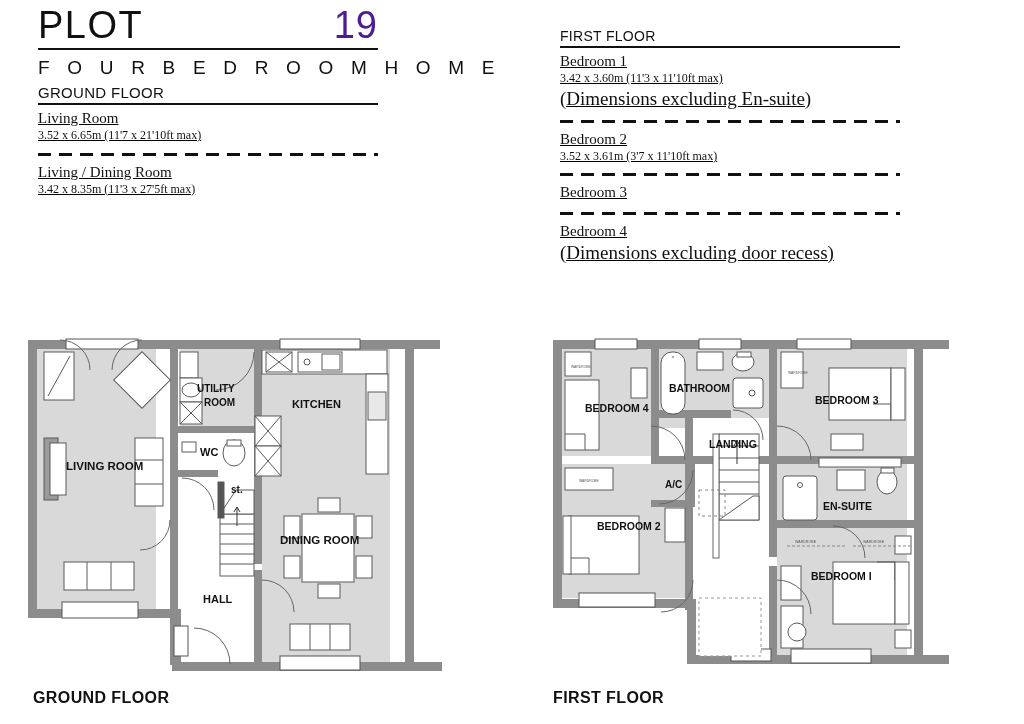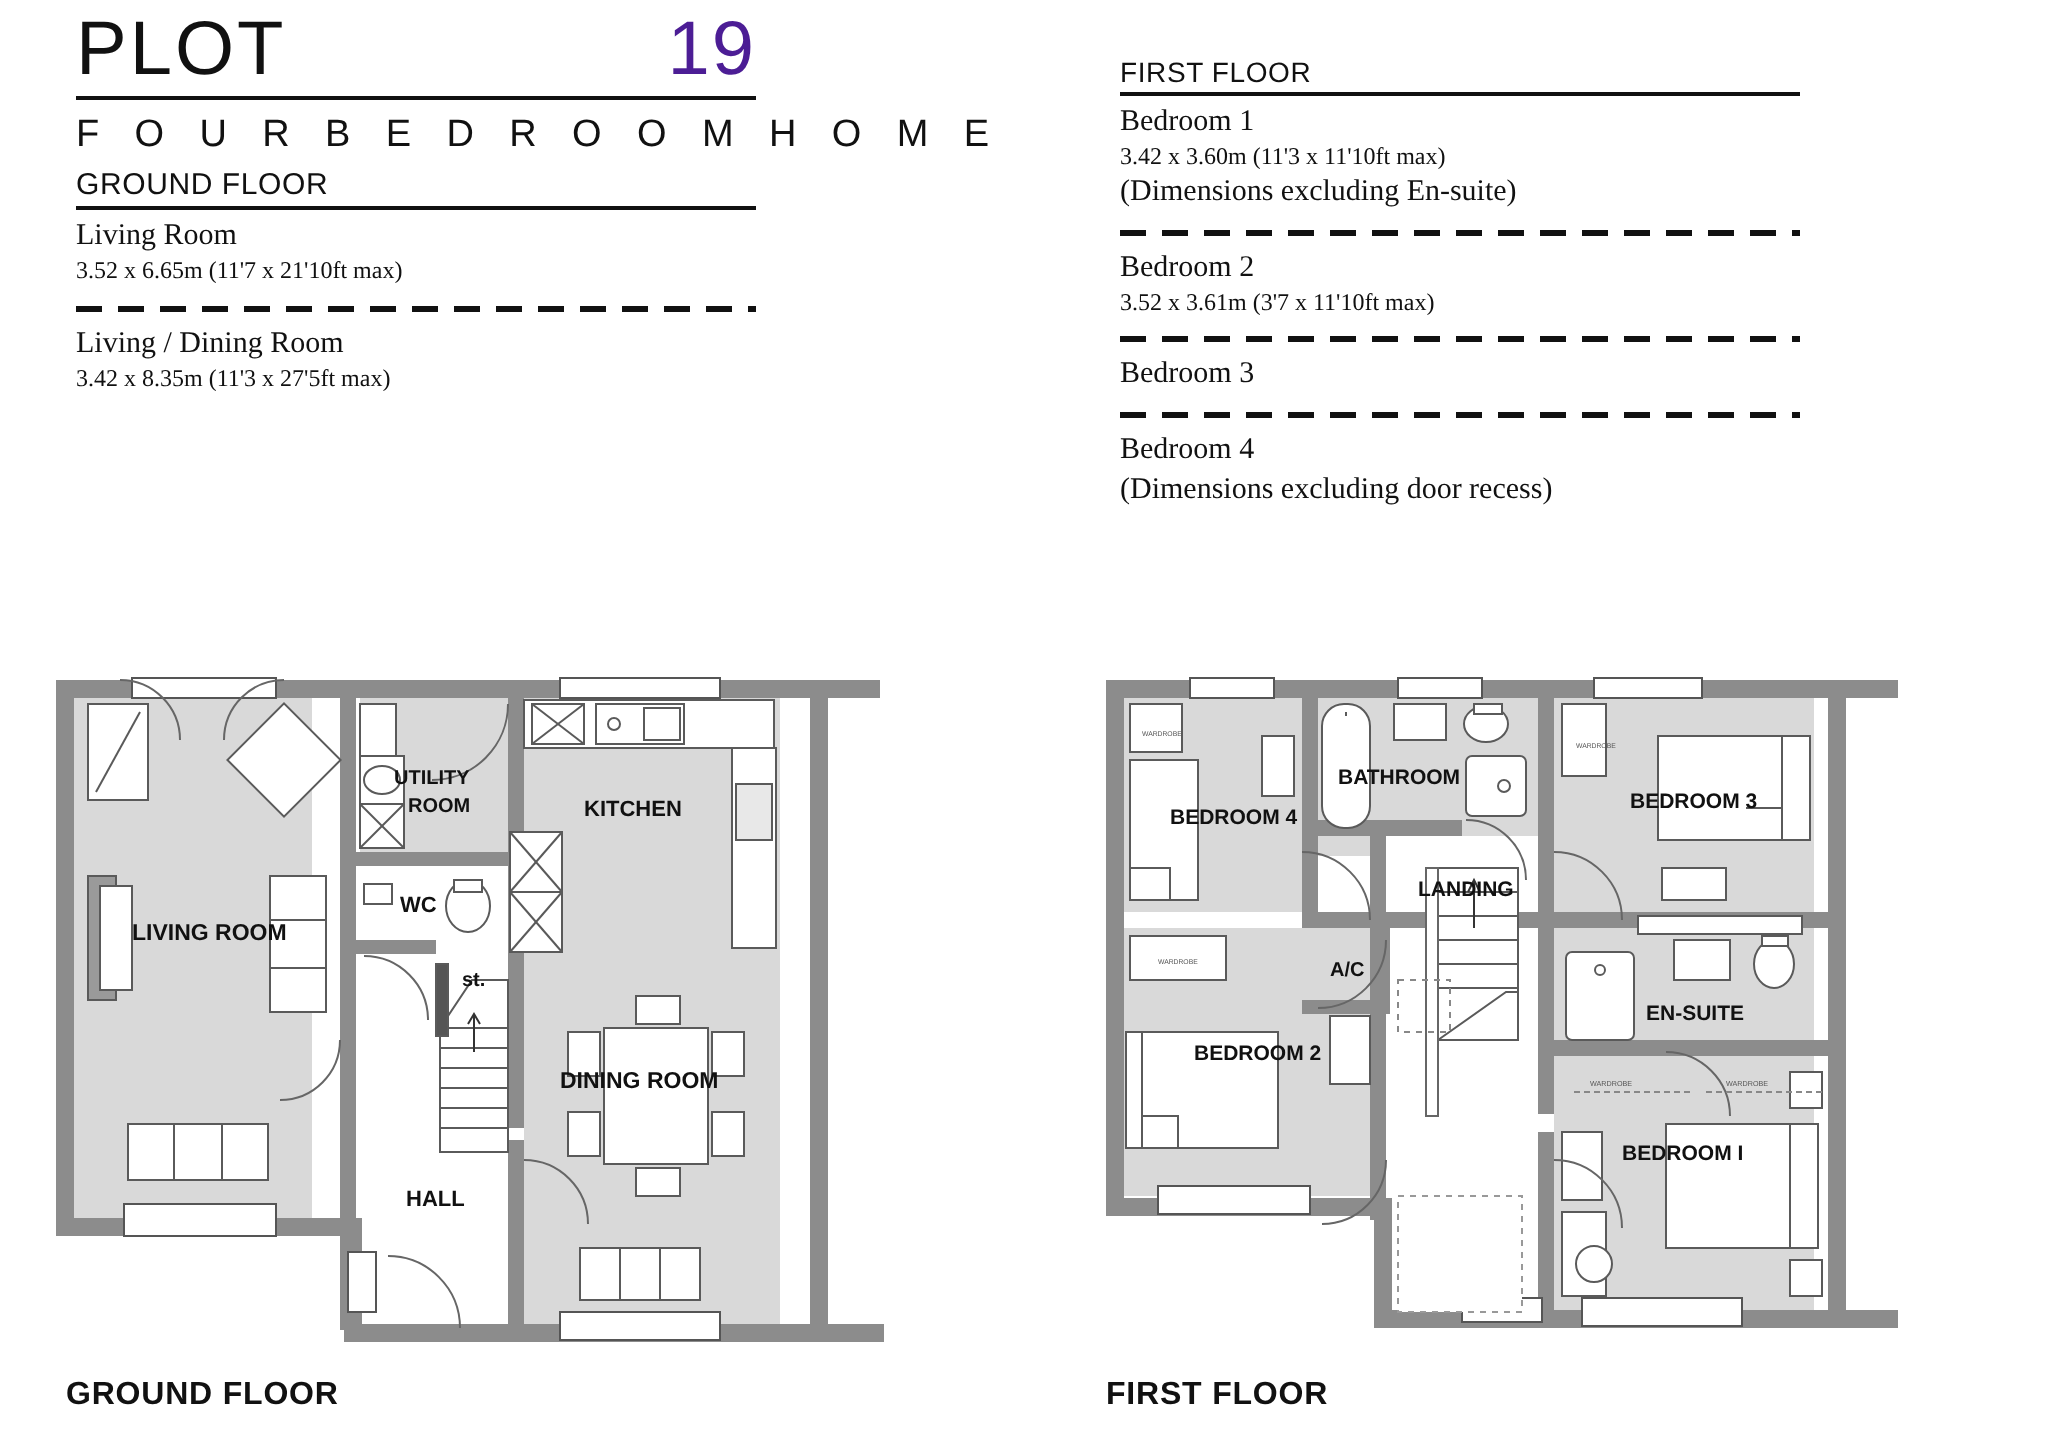--- a/index.html
+++ b/index.html
@@ -24,23 +24,23 @@
 
   .subtitle{font-size:19px;letter-spacing:6.2px;color:#111;
             margin:7px 0 3px 0;white-space:nowrap;}
 
   .floor-head{font-size:15px;letter-spacing:.3px;color:#111;margin-top:5px;}
   .floor-head-r{font-size:14px;letter-spacing:.3px;color:#111;}
 
   .serif{font-family:"Liberation Serif", serif;color:#111;}
   .room-name{font-size:15px;line-height:1.28;}
   .room-dim{font-size:12px;line-height:1.28;}
-  .room-note{font-size:15px;line-height:1.28;}
-
-  .blk{margin-top:4px;}
+  .room-note{font-size:19px;line-height:1.28;}
+
+  .blk{margin-top:4px;text-decoration:underline;}
   .dashline{height:3px;margin:9px 0 7px 0;
     background-image:repeating-linear-gradient(to right,#111 0,#111 13px,transparent 13px,transparent 21px);}
 
   
   .plan{position:absolute;}
   .plan svg{display:block;}
 
   .footer-label{position:absolute;font-size:16px;font-weight:bold;
                 letter-spacing:.4px;color:#111;}
   #gf-label{left:33px;top:689px;}

